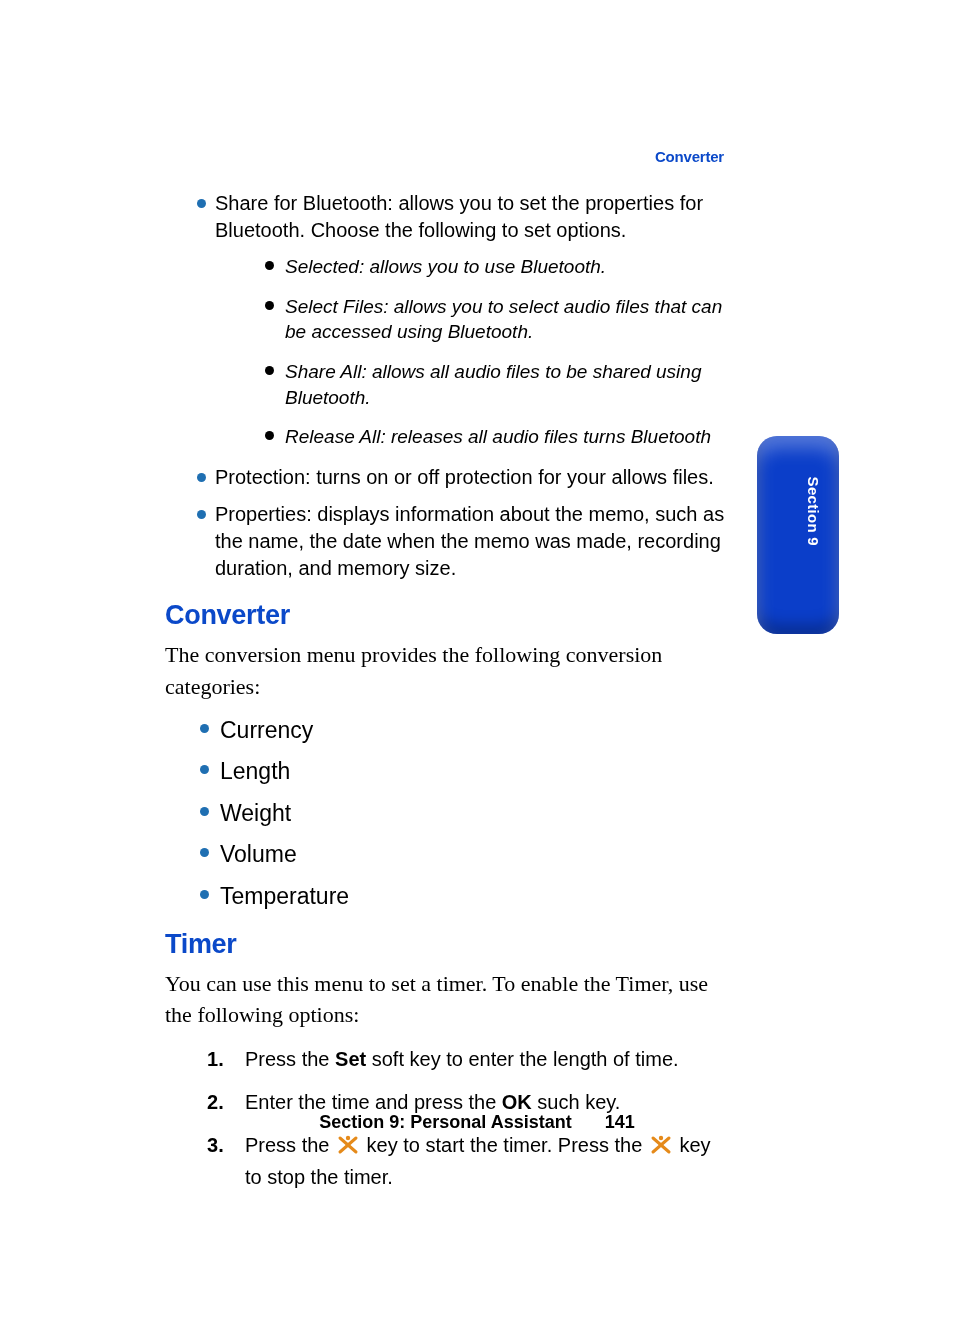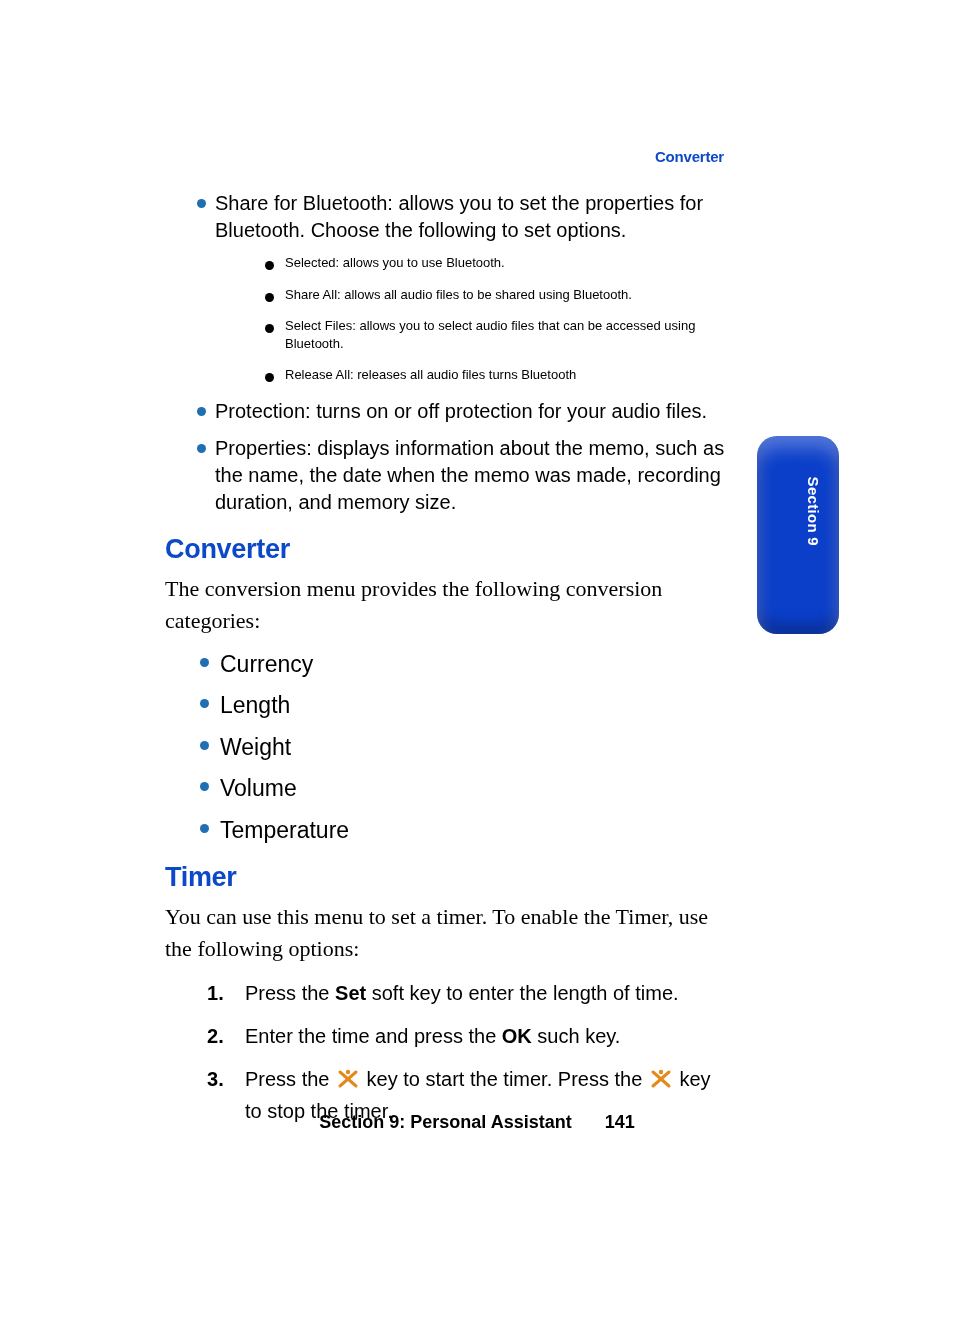--- a/index.html
+++ b/index.html
@@ -56,23 +56,24 @@
     border-radius: 50%;
   }
   .sub-list {
     list-style: none;
     padding: 0;
     margin: 8px 0 4px 0;
   }
   .sub-list > li {
     position: relative;
     padding-left: 70px;
-    font-size: 13px;
+    font-size: 19px;
     line-height: 1.35;
     margin: 10px 0 14px 0;
+    font-style: italic;
   }
   .sub-list > li::before {
     content: "";
     position: absolute;
     left: 50px;
     top: 7px;
     width: 9px;
     height: 9px;
     background: #000;
     border-radius: 50%;
@@ -184,26 +185,26 @@
 
   <div class="header-label">Converter</div>
 
   <div class="content">
 
     <ul class="bullet-list">
       <li>
         <span>Share for Bluetooth: allows you to set the properties for Bluetooth. Choose the following to set options.</span>
         <ul class="sub-list">
           <li><span>Selected: allows you to use Bluetooth.</span></li>
+          <li><span>Select Files: allows you to select audio files that can be accessed using Bluetooth.</span></li>
           <li><span>Share All: allows all audio files to be shared using Bluetooth.</span></li>
-          <li><span>Select Files: allows you to select audio files that can be accessed using Bluetooth.</span></li>
           <li><span>Release All: releases all audio files turns Bluetooth</span></li>
         </ul>
       </li>
-      <li><span>Protection: turns on or off protection for your audio files.</span></li>
+      <li><span>Protection: turns on or off protection for your allows files.</span></li>
       <li><span>Properties: displays information about the memo, such as the name, the date when the memo was made, recording duration, and memory size.</span></li>
     </ul>
 
     <h2 class="section-heading">Converter</h2>
     <p class="body-para">The conversion menu provides the following conversion categories:</p>
     <ul class="cat-list">
       <li><span>Currency</span></li>
       <li><span>Length</span></li>
       <li><span>Weight</span></li>
       <li><span>Volume</span></li>

